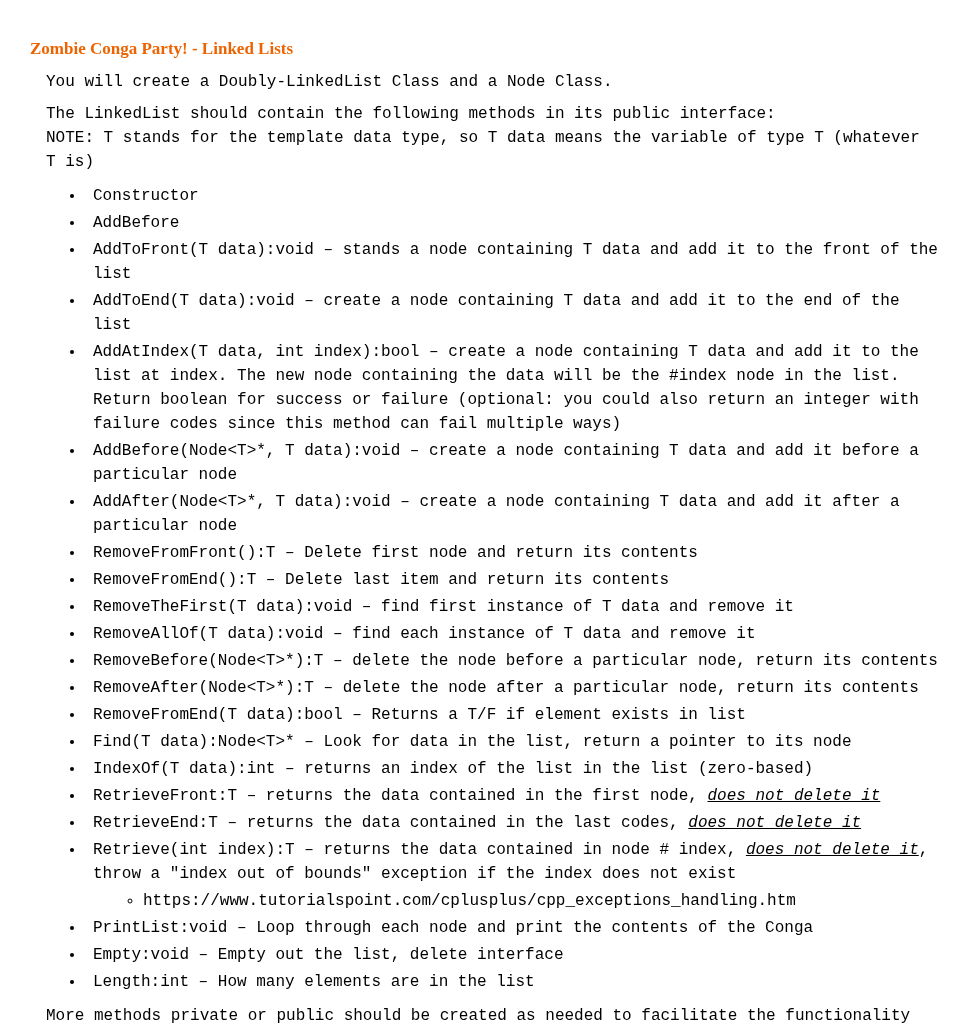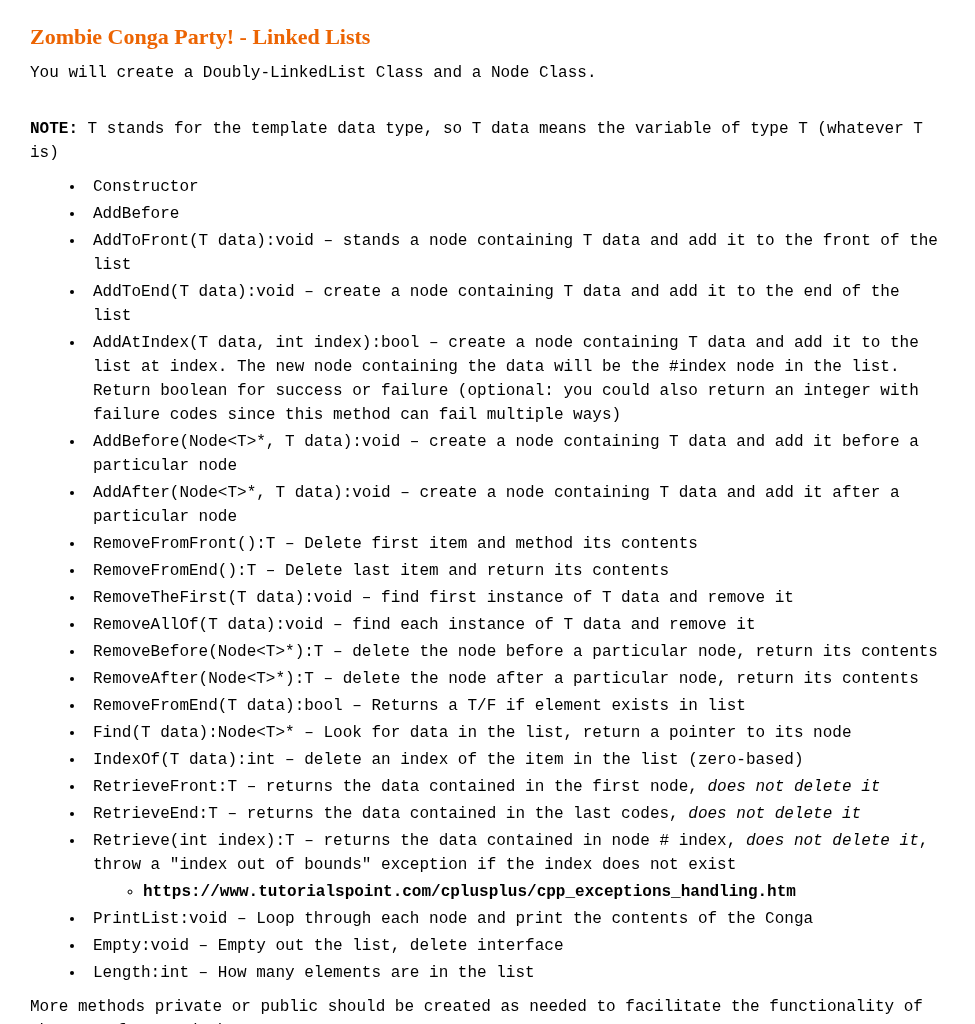--- a/index.html
+++ b/index.html
@@ -14,85 +14,86 @@
       margin: 0;
       padding: 20px 30px;
       width: 975px;
     }
     .title {
       font-family: Georgia, 'Times New Roman', serif;
       font-weight: bold;
       color: #d97706;
       color: #e67700;
       color: #ec6402;
-      font-size: 22px;
+      font-size: 17px;
       margin-bottom: 6px;
+      margin-top: 16px;
     }
     .content {
       font-family: 'Courier New', Courier, monospace;
     }
     .para {
-      margin: 8px 0;
+      margin: 8px 16px;
     }
     .note-label {
-      font-weight: bold;
+      font-weight: normal;
     }
     ul.main-list {
       list-style-type: disc;
       padding-left: 55px;
       margin: 10px 0;
     }
     ul.main-list > li {
       margin: 3px 0;
       padding-left: 8px;
     }
     ul.sub-list {
       list-style-type: circle;
       padding-left: 50px;
       margin: 3px 0;
-      font-weight: bold;
     }
     .italic {
       font-style: italic;
+      text-decoration: underline;
     }
     .method-item {
       
     }
   </style>
 </head>
 <body>
 
 <div class="title">Zombie Conga Party! - Linked Lists</div>
 
 <div class="content">
 
   <div class="para">You will create a Doubly-LinkedList Class and a Node Class.</div>
 
   <div class="para">
-    <br>
+    <span>The LinkedList should contain the following methods in its public interface:</span><br>
     <span class="note-label">NOTE:</span><span> T stands for the template data type, so T data means the variable of type T (whatever T is)</span>
   </div>
 
   <ul class="main-list">
     <li>Constructor</li>
     <li>AddBefore</li>
     <li>AddToFront(T data):void – stands a node containing T data and add it to the front of the list</li>
     <li>AddToEnd(T data):void – create a node containing T data and add it to the end of the list</li>
     <li>AddAtIndex(T data, int index):bool – create a node containing T data and add it to the list at index.  The new node containing the data will be the #index node in the list. Return boolean for success or failure (optional: you could also return an integer with failure codes since this method can fail multiple ways)</li>
     <li>AddBefore(Node&lt;T&gt;*, T data):void – create a node containing T data and add it before a particular node</li>
     <li>AddAfter(Node&lt;T&gt;*, T data):void – create a node containing T data and add it after a particular node</li>
-    <li>RemoveFromFront():T – Delete first item and method its contents</li>
+    <li>RemoveFromFront():T – Delete first node and return its contents</li>
     <li>RemoveFromEnd():T – Delete last item and return its contents</li>
     <li>RemoveTheFirst(T data):void – find first instance of T data and remove it</li>
     <li>RemoveAllOf(T data):void – find each instance of T data and remove it</li>
     <li>RemoveBefore(Node&lt;T&gt;*):T – delete the node before a particular node, return its contents</li>
     <li>RemoveAfter(Node&lt;T&gt;*):T – delete the node after a particular node, return its contents</li>
     <li>RemoveFromEnd(T data):bool – Returns a T/F if element exists in list</li>
     <li>Find(T data):Node&lt;T&gt;* – Look for data in the list, return a pointer to its node</li>
-    <li>IndexOf(T data):int – delete an index of the item in the list (zero-based)</li>
+    <li>IndexOf(T data):int – returns an index of the list in the list (zero-based)</li>
     <li class="method-item">
       <span>RetrieveFront:T – returns the data contained in the first node, </span><span class="italic">does not delete it</span>
     </li>
     <li class="method-item">
       <span>RetrieveEnd:T – returns the data contained in the last codes, </span><span class="italic">does not delete it</span>
     </li>
     <li class="method-item">
       <span>Retrieve(int index):T – returns the data contained in node # index, </span><span class="italic">does not delete it</span><span>, throw a "index out of bounds" exception if the index does not exist</span>
       <ul class="sub-list">
         <li>https://www.tutorialspoint.com/cplusplus/cpp_exceptions_handling.htm</li>

